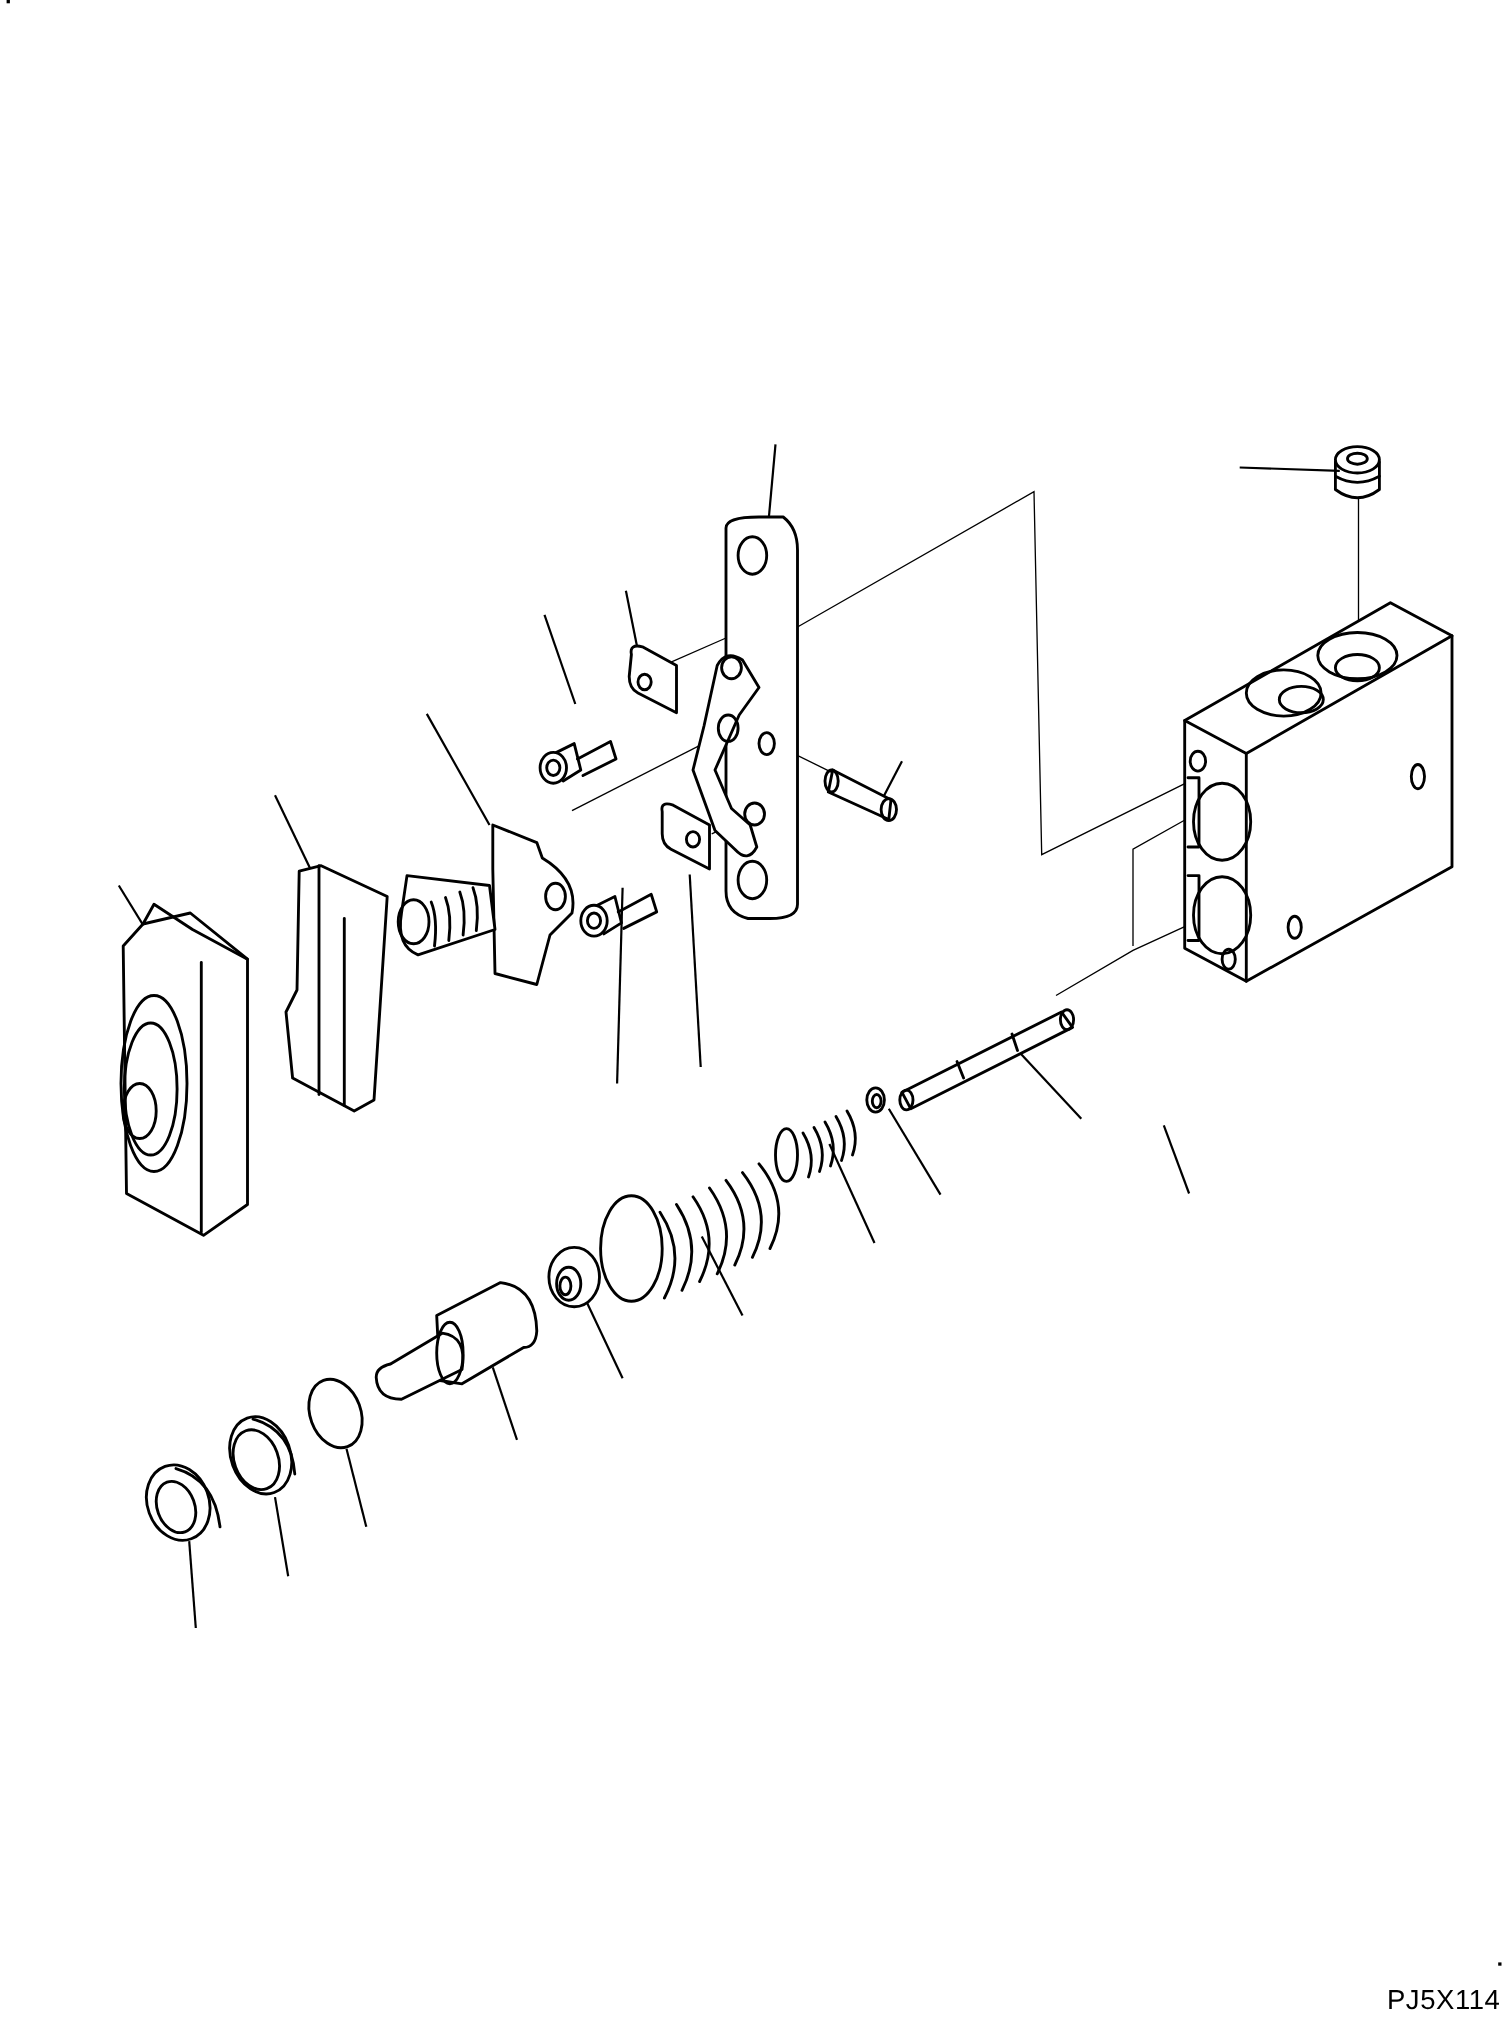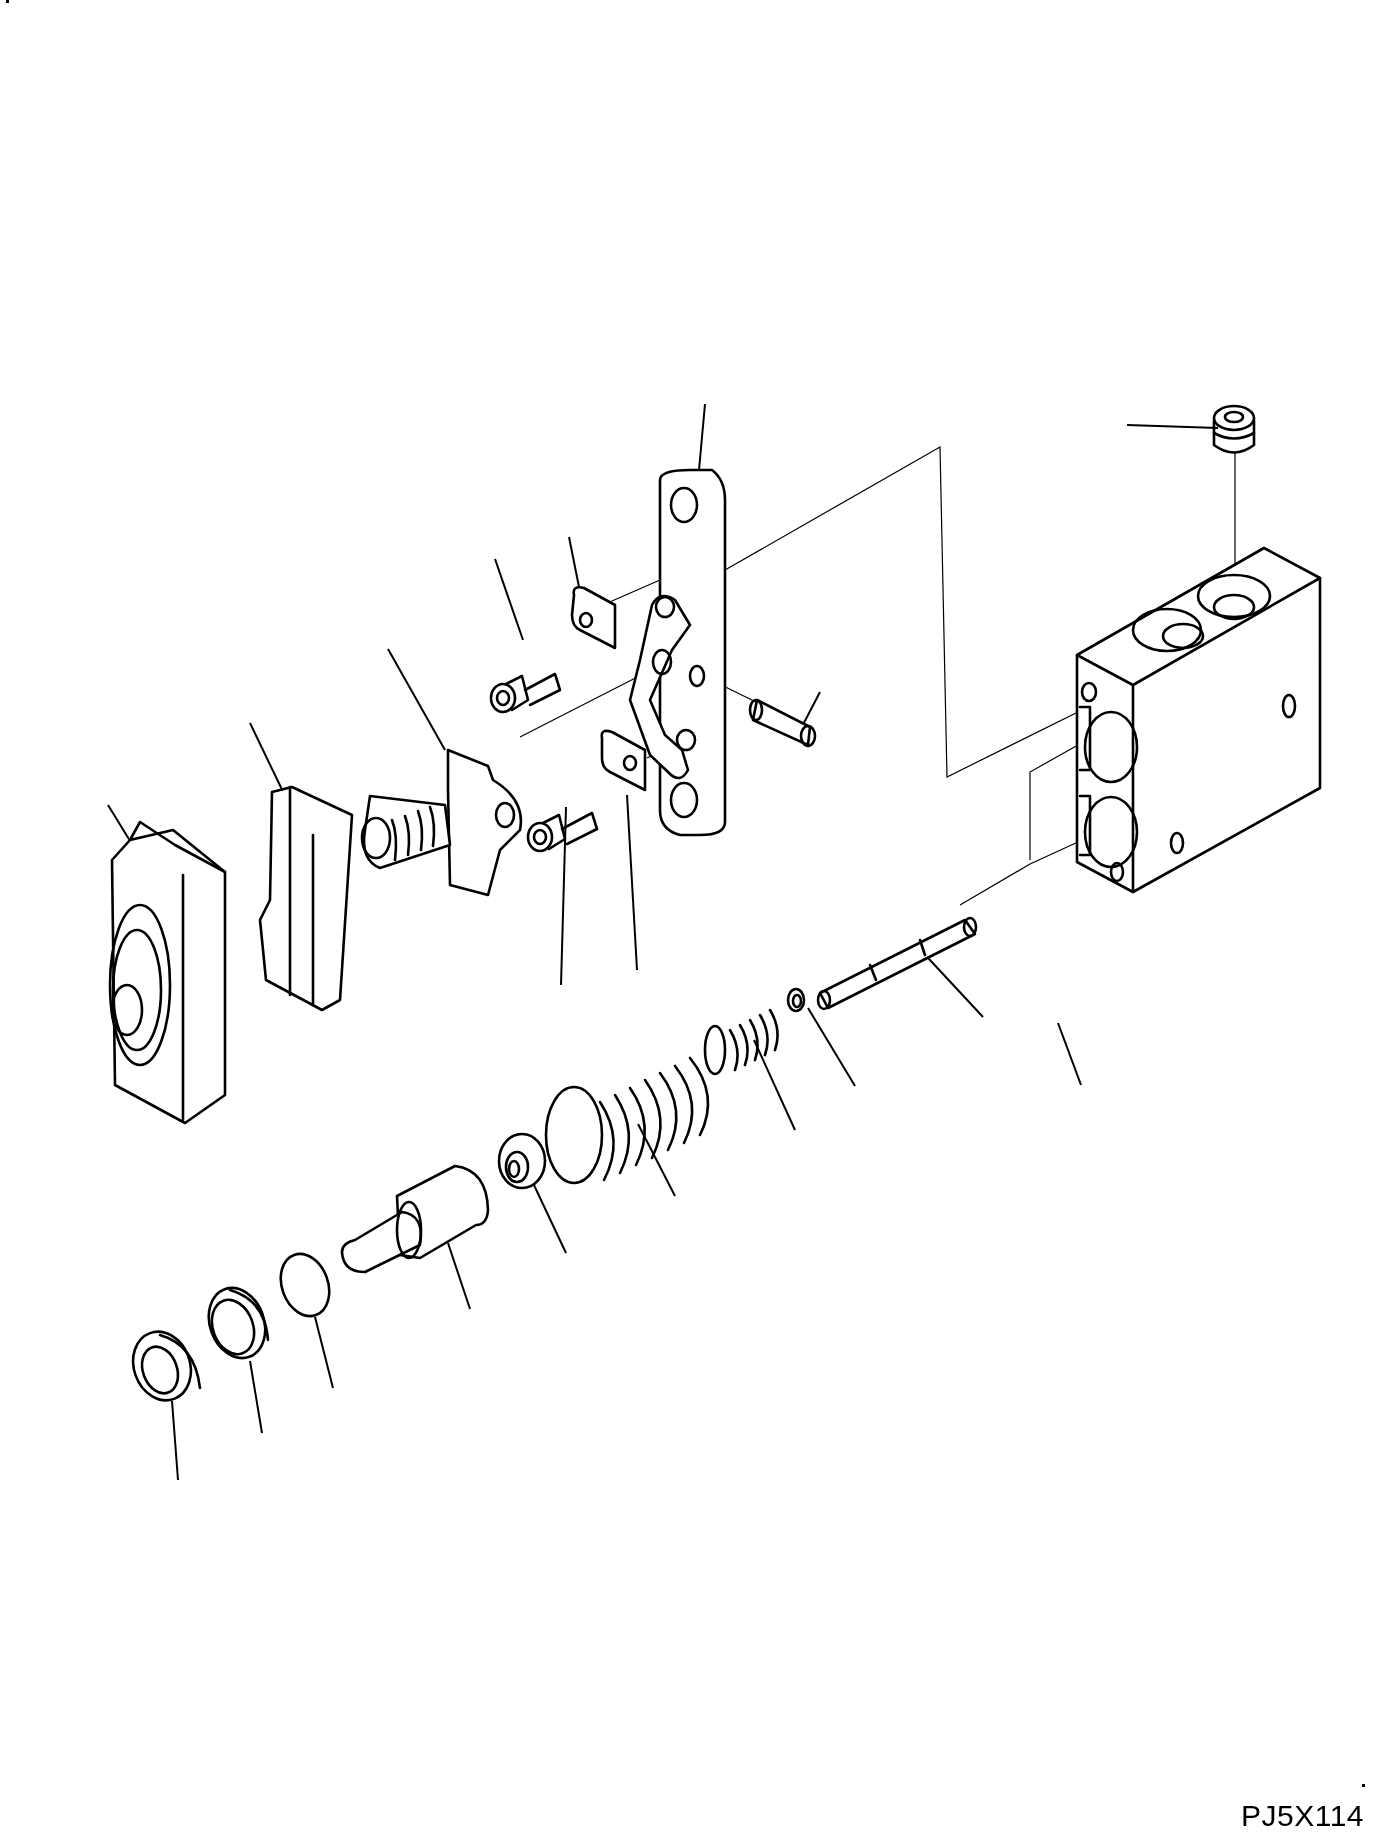--- a/index.html
+++ b/index.html
@@ -2,21 +2,21 @@
 <html><head>
 <meta charset="utf-8">
 <style>
   html, body { margin: 0; padding: 0; background: #ffffff; }
   body { width: 1374px; height: 1839px; position: relative; overflow: hidden; font-family: "Liberation Sans", sans-serif; }
   #diagram { position: absolute; left: 0; top: 0; width: 1374px; height: 1839px; }
   .ln { fill: none; stroke: #000; stroke-width: 2.6; stroke-linejoin: round; stroke-linecap: round; }
   .thin { fill: none; stroke: #000; stroke-width: 1.2; }
   .ldr { fill: none; stroke: #000; stroke-width: 2; }
   .fillw { fill: #fff; }
-  #drawing-code { position: absolute; right: 10px; bottom: 6px; font-size: 30px; color: #000; letter-spacing: 0.5px; }
+  #drawing-code { position: absolute; right: 10px; bottom: 6px; font-size: 25px; color: #000; letter-spacing: 0.5px; }
   #corner-dot { position: absolute; left: 6px; top: 0; width: 3px; height: 3px; background: #000; }
   #end-dot { position: absolute; left: 1362px; top: 1784px; width: 3px; height: 3px; background: #000; }
 </style>
 </head>
 <body>
 
 <div id="corner-dot"></div>
 
 <svg id="diagram" viewBox="0 0 1374 1839" xmlns="http://www.w3.org/2000/svg">
 

